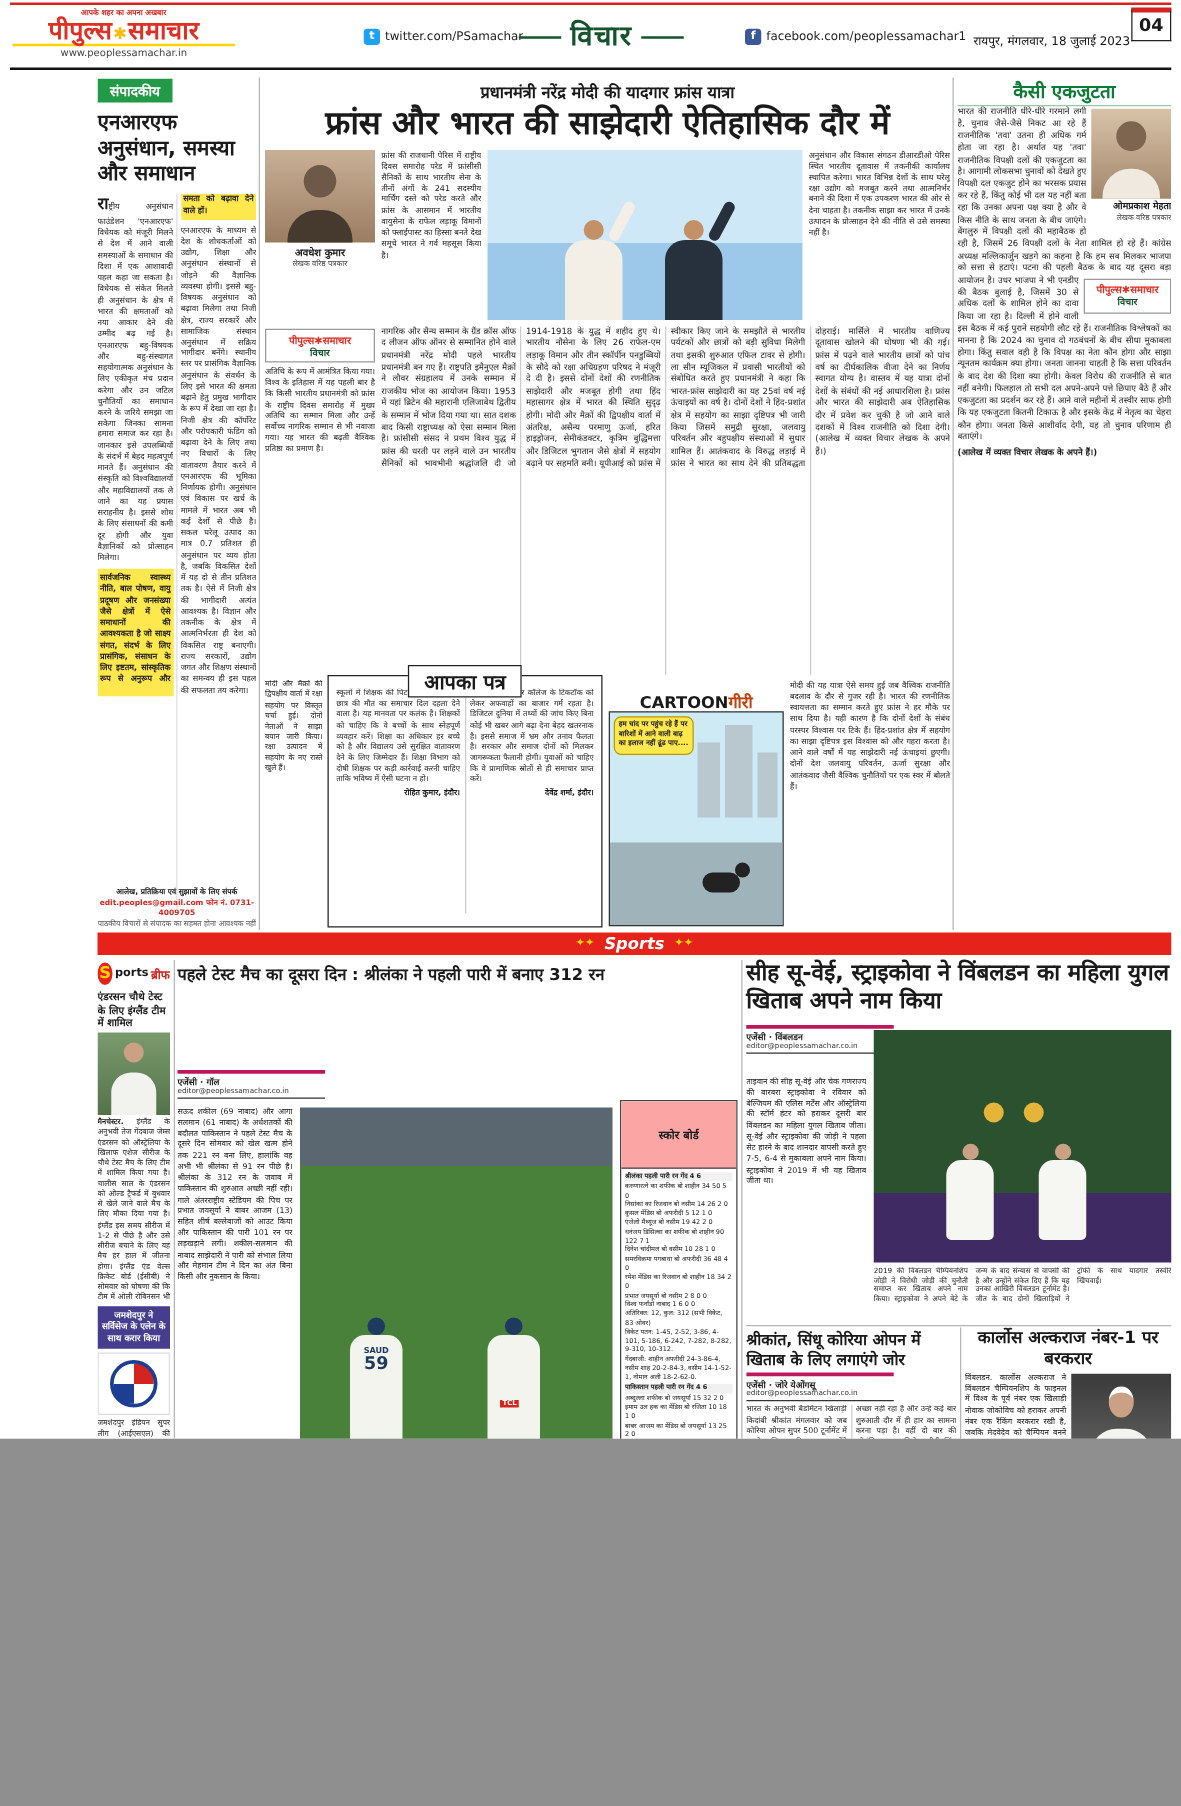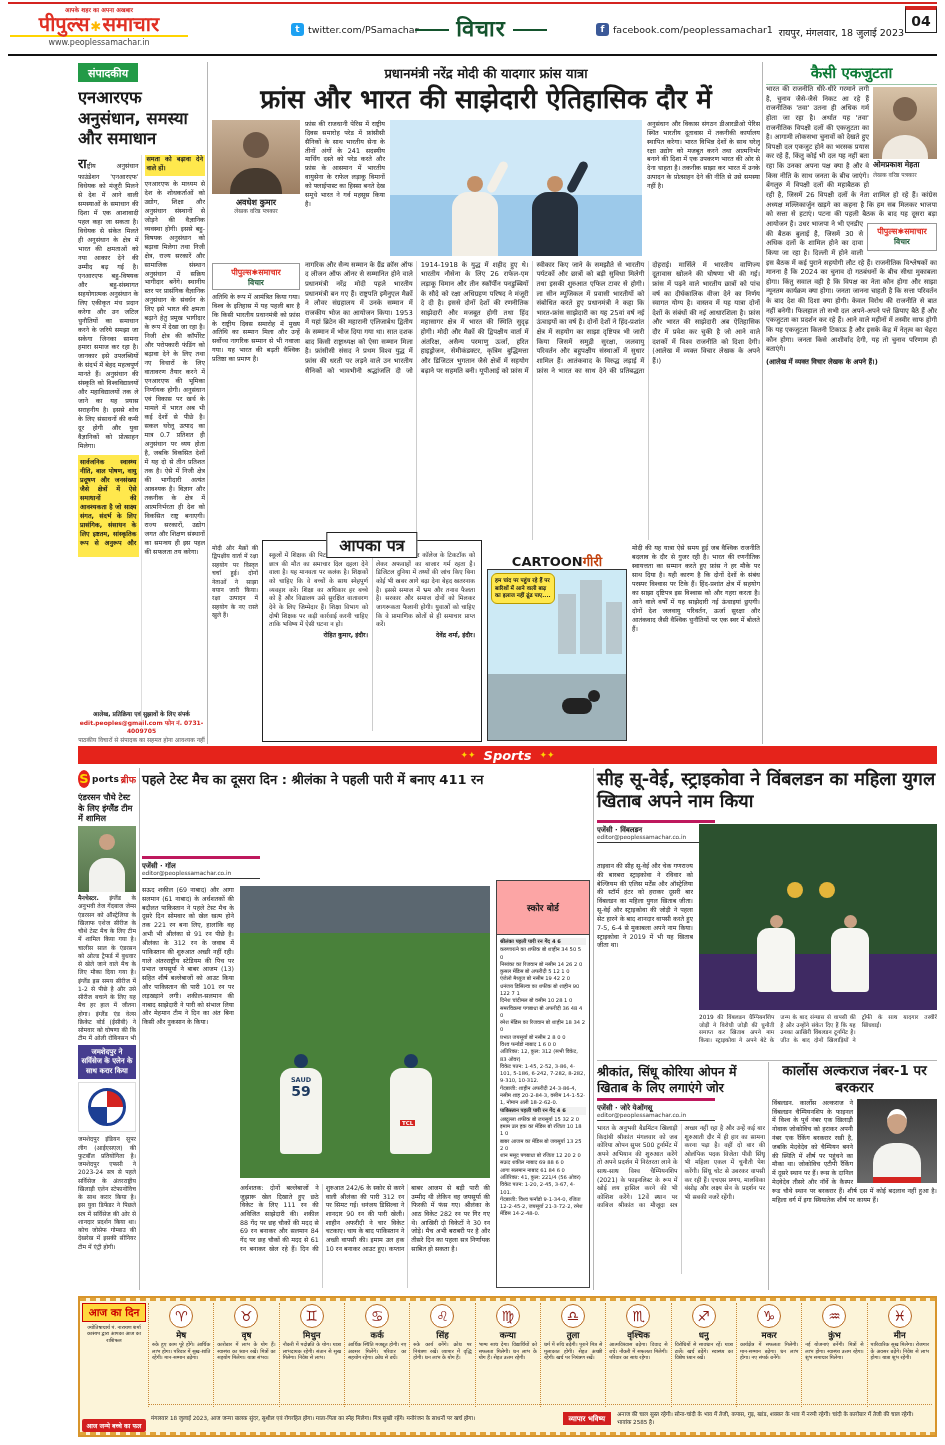--- a/index.html
+++ b/index.html
@@ -1,17 +1,17 @@
 <!DOCTYPE html>
 <html><head>
 <meta charset="utf-8">
 <style>
 *{margin:0;padding:0;box-sizing:border-box}
 body{background:#8f8f8f}
-.page{position:relative;width:945px;height:1445px;background:#fff;margin:0 auto;
+.page{position:relative;width:945px;height:1151px;background:#fff;margin:0 auto;
   font-family:"DejaVu Sans","Liberation Sans",sans-serif;color:#1a1a1a;overflow:hidden}
 .jt{text-align:justify}
 
 
 .top-rule{position:absolute;left:8px;top:2px;width:929px;height:2px;background:#d42420}
 .masthead{position:absolute;left:8px;top:6px;width:929px;height:50px;border-bottom:2px solid #111}
 .logo{position:absolute;left:2px;top:0;width:178px;text-align:center}
 .logo-tag{font-size:6px;color:#d42420;font-weight:bold}
 .logo-line{font-size:20px;font-weight:bold;color:#e03024;line-height:1.05;border-bottom:2px solid #ffd400}
 .logo-line .star{color:#ffb800;font-size:13px;padding:0 1px}
@@ -106,21 +106,21 @@
 .swimmer::before{content:"";position:absolute;right:-8px;top:-8px;width:12px;height:12px;border-radius:50%;background:#222}
 .bubble{position:absolute;left:3px;top:3px;width:64px;background:#ffe84d;border:1px solid #b79a00;border-radius:6px;
   padding:3px;font-size:5.6px;line-height:1.35;font-weight:bold}
 .side-right{position:absolute;left:632px;top:544px;width:128px;height:198px;font-size:6.4px;line-height:1.4;overflow:hidden}
 
 
 .rightcol{position:absolute;left:766px;top:62px;width:171px;height:682px;overflow:hidden}
 .rt-header{font-size:15px;font-weight:bold;color:#0d7a35;text-align:center;border-bottom:1px solid #9bc7a8;padding-bottom:2px}
 .rt-head{font-size:15.5px;font-weight:bold;line-height:1.25;margin:4px 0 4px}
 .rt-body{font-size:6.8px;line-height:1.42;height:600px;overflow:hidden;text-align:justify}
-.rt-photo-wrap{float:right;width:64px;margin:2px 0 3px 4px;text-align:left}
+.rt-photo-wrap{float:right;width:64px;margin:2px 0 3px 4px;text-align:right}
 .rt-photo{width:64px;height:72px;background:linear-gradient(#d8c3a8,#a3876c);position:relative}
 .rt-photo::before{content:"";position:absolute;left:50%;top:10px;width:24px;height:24px;margin-left:-12px;border-radius:50%;background:#7d6550}
 .rt-photo::after{content:"";position:absolute;left:50%;bottom:0;width:46px;height:24px;margin-left:-23px;border-radius:22px 22px 0 0;background:#efe9df}
 .rt-name{font-size:7.5px;font-weight:bold;margin-top:1px}
 .rt-role{font-size:6px;color:#444}
 .rt-brand{float:right;clear:right;width:70px;border:1px solid #999;margin:3px 0 3px 4px;padding:2px;text-align:center}
 .rt-foot{font-weight:bold;margin-top:3px}
 
 
 .sp-banner{position:absolute;left:78px;top:746px;width:859px;height:18px;background:#e5231b;color:#fff;display:flex;
@@ -370,21 +370,21 @@
       <span>इंग्लैंड के अनुभवी तेज गेंदबाज जेम्स एंडरसन को ऑस्ट्रेलिया के खिलाफ एशेज सीरीज के चौथे टेस्ट मैच के लिए टीम में शामिल किया गया है। चालीस साल के एंडरसन को ओल्ड ट्रैफर्ड में बुधवार से खेले जाने वाले मैच के लिए मौका दिया गया है। इंग्लैंड इस समय सीरीज में 1-2 से पीछे है और उसे सीरीज बचाने के लिए यह मैच हर हाल में जीतना होगा। इंग्लैंड एंड वेल्स क्रिकेट बोर्ड (ईसीबी) ने सोमवार को घोषणा की कि टीम में ओली रोबिनसन भी लौट आए हैं।</span>
     </div>
     <div class="jfc-box">जमशेदपुर ने सर्विसेज के एलेन के साथ करार किया</div>
     <div class="jfc-logo">
         <div class="jfc-crest"></div>
       </div>
     <div class="jfc-body">जमशेदपुर इंडियन सुपर लीग (आईएसएल) की फुटबॉल प्रतियोगिता है। जमशेदपुर एफसी ने 2023-24 सत्र से पहले सर्विसेज के अंतरराष्ट्रीय खिलाड़ी एलेन स्टेफानोविच के साथ करार किया है। इस युवा डिफेंडर ने पिछले सत्र में सर्विसेज की ओर से शानदार प्रदर्शन किया था। कोच जोसेफ गोम्बाउ की देखरेख में इसकी सीनियर टीम में एंट्री होगी।</div>
   </div>
 
   <div class="mainsp">
-    <div class="ms-kicker">पहले टेस्ट मैच का दूसरा दिन : श्रीलंका ने पहली पारी में बनाए 411 रन</div>
+    <div class="ms-kicker">पहले टेस्ट मैच का दूसरा दिन : श्रीलंका ने पहली पारी में बनाए 312 रन</div>
     <div class="byline ms-byline">
       <div class="ag">एजेंसी ∙ गॉल</div>
       <div class="em">editor@peoplessamachar.co.in</div>
     </div>
     <div class="ms-col1 jt">सऊद शकील (69 नाबाद) और आगा सलमान (61 नाबाद) के अर्धशतकों की बदौलत पाकिस्तान ने पहले टेस्ट मैच के दूसरे दिन सोमवार को खेल खत्म होने तक 221 रन बना लिए, हालांकि वह अभी भी श्रीलंका से 91 रन पीछे है। श्रीलंका के 312 रन के जवाब में पाकिस्तान की शुरुआत अच्छी नहीं रही। गाले अंतरराष्ट्रीय स्टेडियम की पिच पर प्रभात जयसूर्या ने बाबर आजम (13) सहित शीर्ष बल्लेबाजों को आउट किया और पाकिस्तान की पारी 101 रन पर लड़खड़ाने लगी। शकील-सलमान की नाबाद साझेदारी ने पारी को संभाल लिया और मेहमान टीम ने दिन का अंत बिना किसी और नुकसान के किया।</div>
     <div class="ms-photo">
       <div class="batter bat1">
         <div class="bhead"></div>
         <div class="bbody">
           <div class="jersey">

